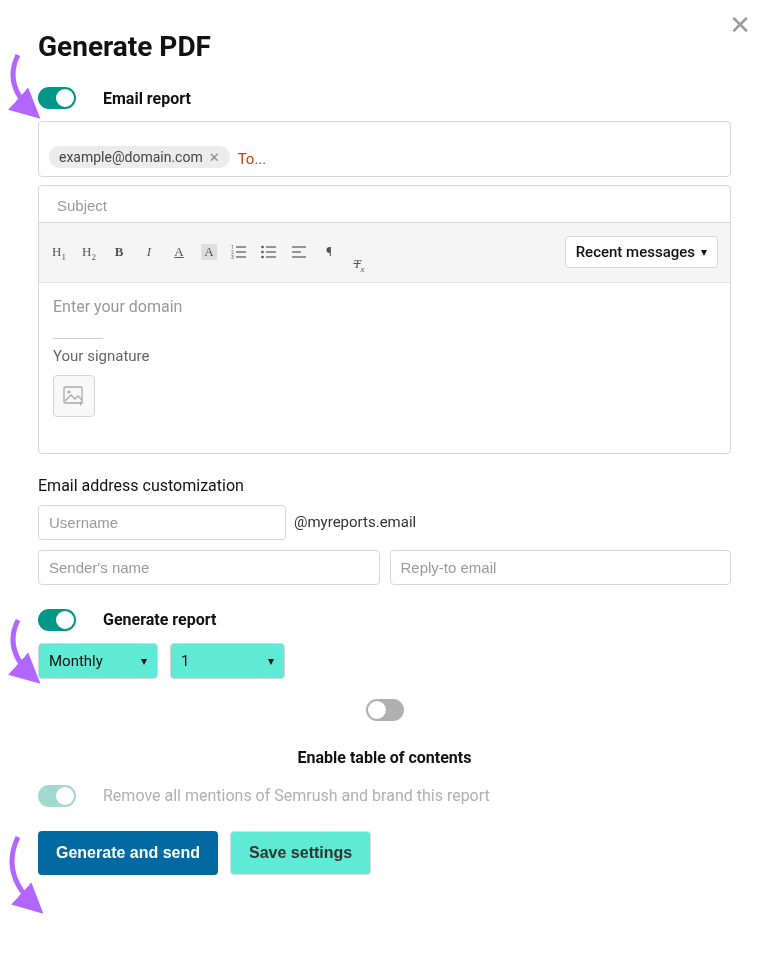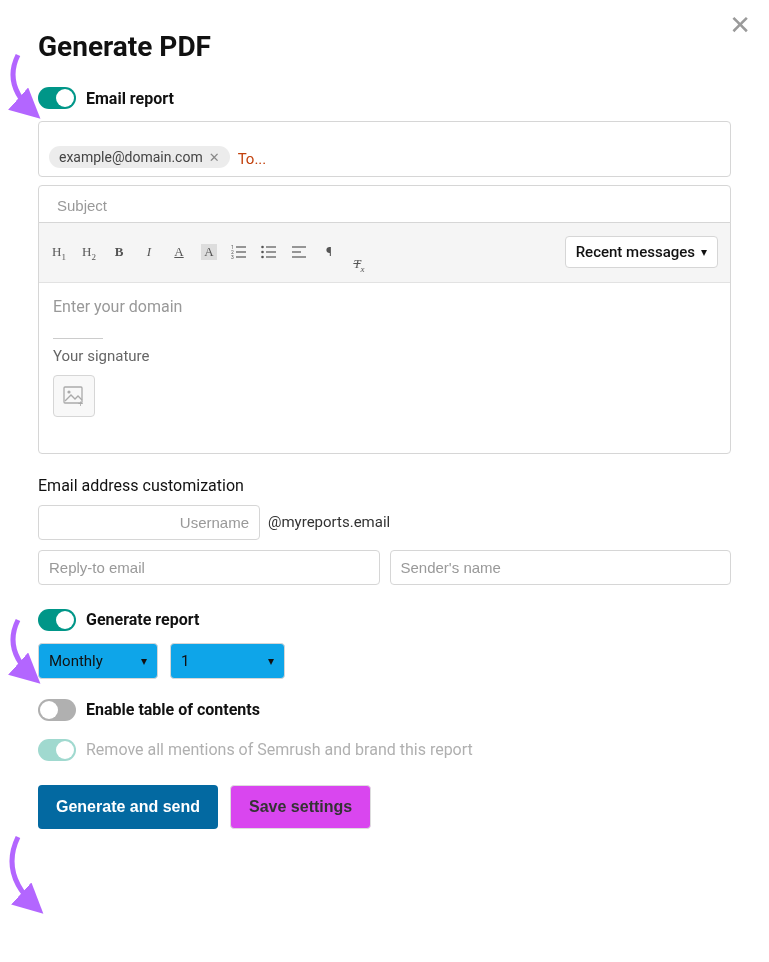--- a/index.html
+++ b/index.html
@@ -26,21 +26,21 @@
     font-weight: 300;
   }
   h1.title {
     font-size: 28px;
     font-weight: 700;
     margin: 0 0 24px 0;
   }
   .row-toggle {
     display: flex;
     align-items: center;
-    gap: 10px;
+    gap: 27px;
     margin-bottom: 12px;
   }
   .toggle {
     width: 38px;
     height: 22px;
     border-radius: 11px;
     position: relative;
     flex: 0 0 auto;
   }
   .toggle .knob {
@@ -171,53 +171,53 @@
   }
   .row-inline { display: flex; align-items: center; gap: 8px; margin-bottom: 10px; }
   .half-input {
     border: 1px solid #d6d6d6;
     border-radius: 4px;
     padding: 8px 10px;
     font-size: 15px;
     outline: none;
     background: #fff;
   }
-  .username-input { width: 222px; text-align: right; }
+  .username-input { width: 248px; }
   .domain-suffix { font-size: 15px; color: #333; }
   .row-two { display: flex; gap: 10px; margin-bottom: 24px; }
   .row-two .half-input { flex: 1; }
   .select-box {
     border: 1px solid #d6d6d6;
     border-radius: 4px;
     padding: 8px 10px;
     font-size: 15px;
     display: flex;
     align-items: center;
     justify-content: space-between;
     gap: 4px;
-    background: #0ea5e9;
+    background: #5eead4;
     cursor: pointer;
   }
   .select-row { display: flex; gap: 12px; margin-top: 8px; margin-bottom: 20px; }
   .select-row .select-box:first-child { width: 120px; }
   .select-row .select-box:last-child { width: 115px; }
   .chev { font-size: 12px; }
   .buttons-row { display: flex; gap: 12px; margin-top: 24px; }
   .btn-primary {
     background: #0369a1;
     color: #fff;
     border: none;
     border-radius: 4px;
     padding: 12px 18px;
     font-size: 16px;
     font-weight: 600;
     cursor: pointer;
   }
   .btn-secondary {
-    background: #d946ef;
+    background: #5eead4;
     color: #333;
     border: 1px solid #ddd;
     border-radius: 4px;
     padding: 12px 18px;
     font-size: 16px;
     font-weight: 600;
     cursor: pointer;
   }
   
   .annot {
@@ -317,42 +317,42 @@
       </div>
     </div>
   </div>
 
   <div class="section-label">Email address customization</div>
   <div class="row-inline">
     <input class="half-input username-input" type="text" placeholder="Username" style="">
     <span class="domain-suffix">@myreports.email</span>
   </div>
   <div class="row-two">
+    <input class="half-input" type="text" placeholder="Sender's name" style="">
     <input class="half-input" type="text" placeholder="Reply-to email" style="">
-    <input class="half-input" type="text" placeholder="Sender's name" style="">
   </div>
 
   <div class="row-toggle">
     <div class="toggle on">
         <div class="knob"></div>
       </div>
     <span class="toggle-label">Generate report</span>
   </div>
   <div class="select-row">
     <div class="select-box">
       <span>Monthly</span>
       <span class="chev">▾</span>
     </div>
     <div class="select-box">
       <span>1</span>
       <span class="chev">▾</span>
     </div>
   </div>
 
-  <div class="row-toggle" style="margin-bottom:18px;">
+  <div class="row-toggle" style="margin-bottom:18px;flex-direction:column;">
     <div class="toggle off">
         <div class="knob"></div>
       </div>
     <span class="toggle-label">Enable table of contents</span>
   </div>
 
   <div class="row-toggle" style="margin-bottom:8px;">
     <div class="toggle on faded">
         <div class="knob"></div>
       </div>

